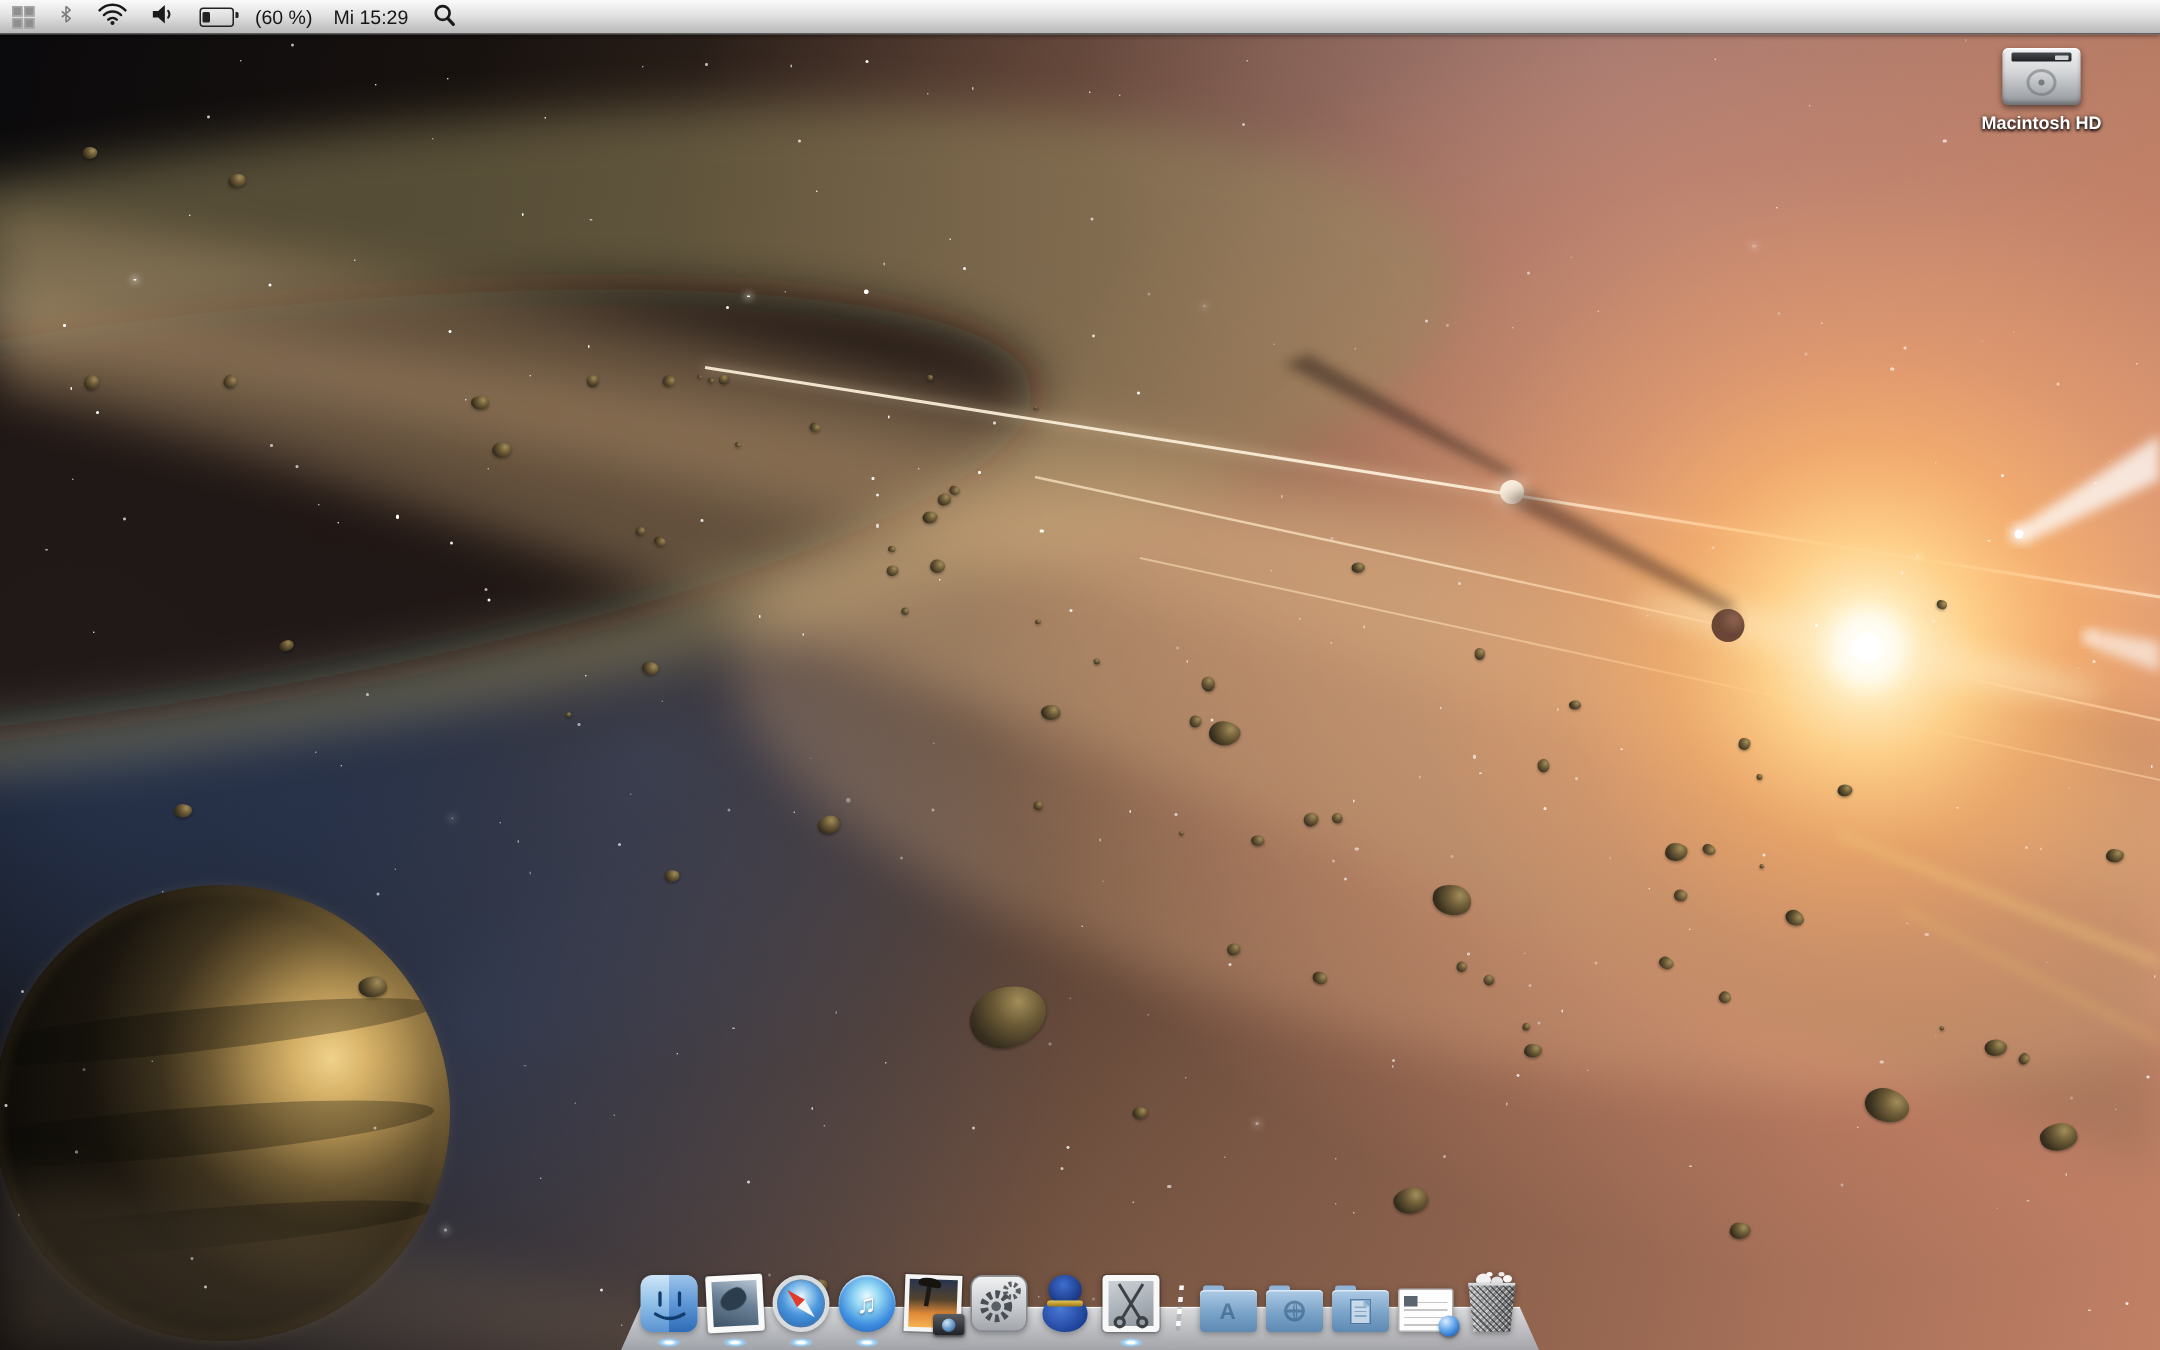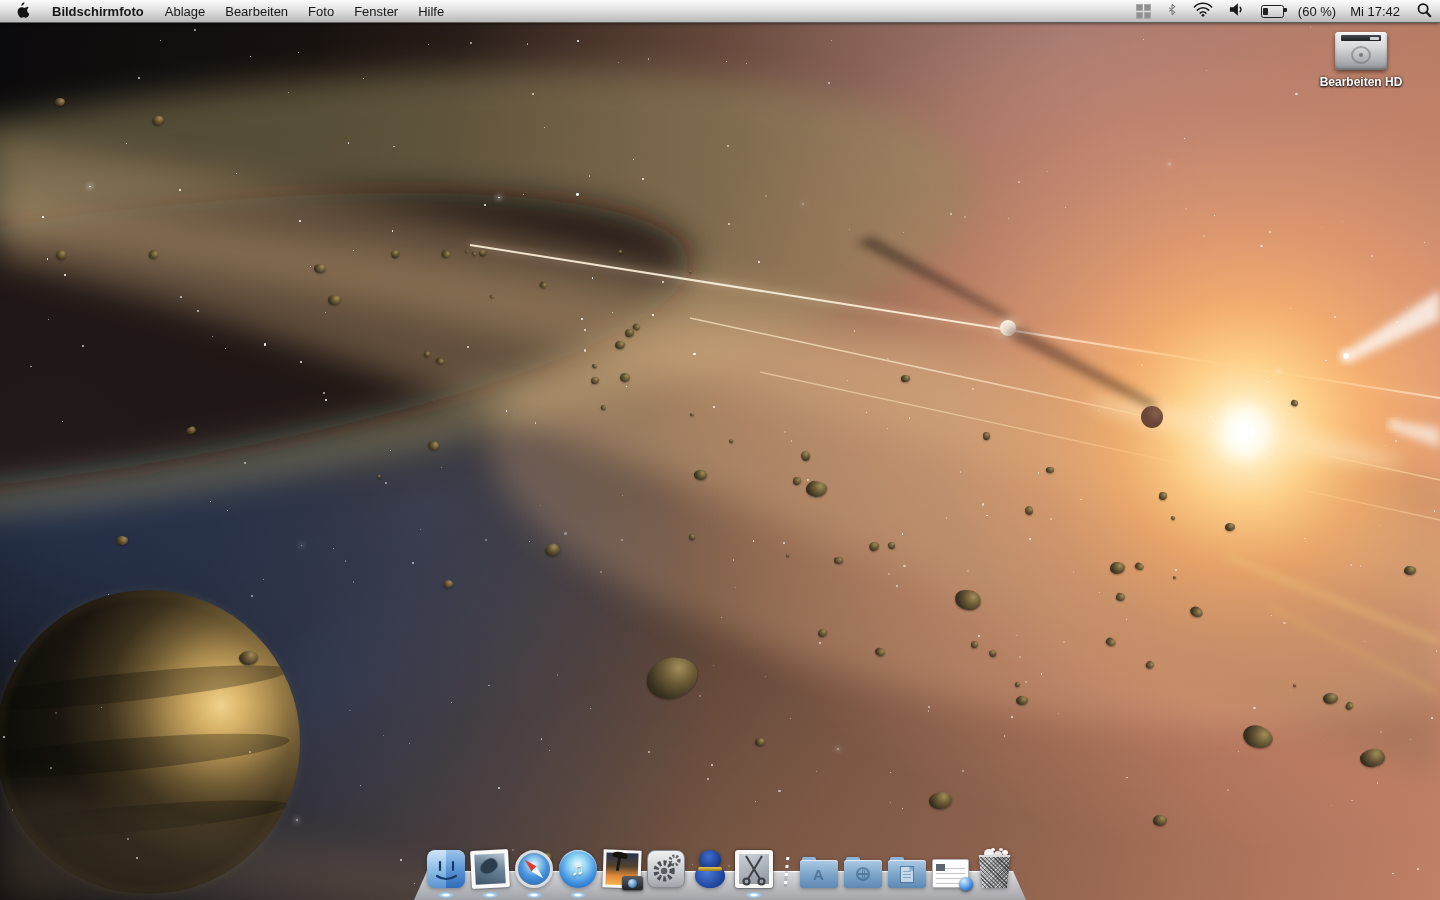--- a/index.html
+++ b/index.html
@@ -578,35 +578,20 @@
       <span class="ast" style="left:442px;top:250px;width:7.8px;height:7.7px;border-radius:48% 52% 55% 45% / 52% 46% 54% 48%;opacity:.92;transform:rotate(28deg);"></span>
       <span class="ast" style="left:472px;top:252px;width:3.5px;height:3.4px;border-radius:55% 45% 50% 50% / 45% 55% 48% 52%;opacity:.92;transform:rotate(26deg);"></span>
       <span class="ast" style="left:1106px;top:638px;width:9.7px;height:7.7px;border-radius:42% 58% 52% 48% / 55% 42% 58% 45%;opacity:.92;transform:rotate(29deg);"></span>
       <span class="ast" style="left:424px;top:351px;width:5.7px;height:5.7px;border-radius:48% 52% 55% 45% / 52% 46% 54% 48%;opacity:.92;transform:rotate(16deg);"></span>
       <span class="ast" style="left:888px;top:542px;width:7.4px;height:6.9px;border-radius:55% 45% 50% 50% / 45% 55% 48% 52%;opacity:.92;transform:rotate(-14deg);"></span>
       <span class="ast" style="left:1171px;top:516px;width:4.0px;height:3.9px;border-radius:42% 58% 52% 48% / 55% 42% 58% 45%;opacity:.92;transform:rotate(-2deg);"></span>
       <span class="ast" style="left:801px;top:451px;width:9.2px;height:10.0px;border-radius:48% 52% 55% 45% / 52% 46% 54% 48%;opacity:.92;transform:rotate(-21deg);"></span>
     </div>
 
   <div class="menubar">
-    <div class="mb-left">
-      <div class="mb-item apple">
-        <span>
-          <svg width="15" height="18" viewBox="0 0 17 20">
-            <path fill="#141414" d="M11.8 1.1c.1 1-.3 2-.9 2.8-.6.8-1.6 1.4-2.6 1.3-.1-1 .4-2 1-2.6.6-.8 1.7-1.4 2.5-1.5zM15 7c-1.4-.1-2.6.8-3.3.8-.7 0-1.7-.8-2.8-.8C6.3 7 4.1 8.7 4.1 12.1c0 3.1 2.4 6.8 4.2 6.8.9 0 1.4-.6 2.6-.6 1.2 0 1.6.6 2.6.6 1.9 0 3.9-3.4 4-4.8-1.7-.7-2.6-2-2.6-3.5 0-1.4.8-2.5 1.7-3.1-.5-.7-1.5-1.4-2.6-1.5z"></path>
-          </svg>
-        </span>
-      </div>
-      <div class="mb-item appname">Bildschirmfoto</div>
-      <div class="mb-item">Ablage</div>
-      <div class="mb-item">Bearbeiten</div>
-      <div class="mb-item">Foto</div>
-      <div class="mb-item">Fenster</div>
-      <div class="mb-item">Hilfe</div>
-    </div>
     <div class="mb-right">
       <div class="mb-item">
         <span class="spaces-grid">
             <span></span>
             <span></span>
             <span></span>
             <span></span>
           </span>
       </div>
       <div class="mb-item">
@@ -635,38 +620,38 @@
             <path d="M12.5 5.5 A4.2 4.2 0 0 1 12.5 10.5" stroke="#1a1a1a" stroke-width="1.6" fill="none" stroke-linecap="round"></path>
           </svg>
         </span>
       </div>
       <div class="mb-item">
         <span class="batt">
             <span class="fill" id="batt-fill" style="width: 5px;"></span>
           </span>
       </div>
       <div class="txt">(60 %)</div>
-      <div class="mb-item clock">Mi 17:42</div>
+      <div class="mb-item clock">Mi 15:29</div>
       <div class="mb-item">
         <span>
           <svg width="16" height="16" viewBox="0 0 18 18">
             <circle cx="8" cy="7.5" r="5.2" stroke="#1a1a1a" stroke-width="2" fill="none"></circle>
             <line x1="11.8" y1="11.5" x2="16" y2="16" stroke="#1a1a1a" stroke-width="2.4" stroke-linecap="round"></line>
           </svg>
         </span>
       </div>
     </div>
   </div>
 
   <div class="desktop-icon">
     <div class="hd">
       <div class="slot"></div>
         <div class="ring"></div>
     </div>
-    <div class="hd-label">Bearbeiten HD</div>
+    <div class="hd-label">Macintosh HD</div>
   </div>
 
   <div class="dock">
     <div class="dock-shelf"></div>
     <div class="dock-items">
       <div class="dock-item running">
         <div class="art a-finder">
           <div class="half"></div>
           <svg width="38" height="38" viewBox="0 0 38 38" fill="none" stroke="#123c6e" stroke-width="2.2" stroke-linecap="round">
             <line x1="13" y1="12" x2="13" y2="20"></line>

